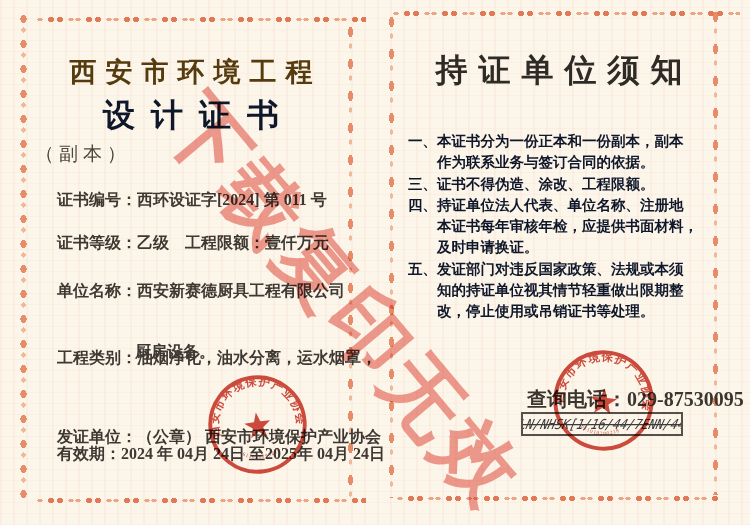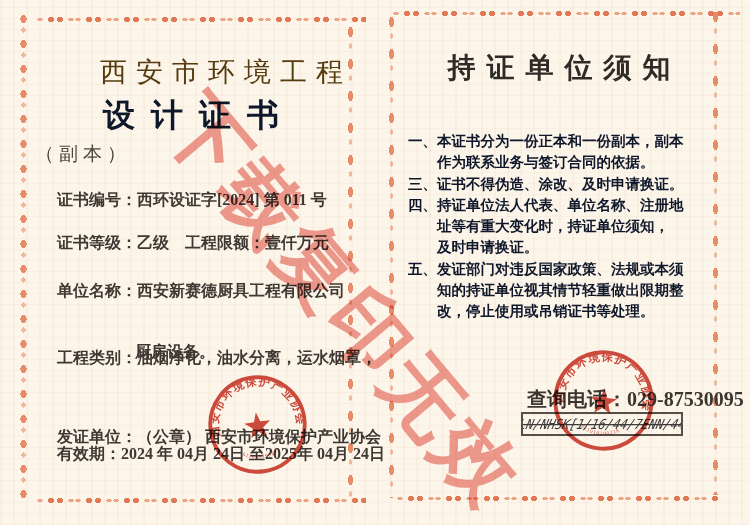--- a/index.html
+++ b/index.html
@@ -34,39 +34,39 @@
     background-size:13px 32px; opacity:.9;
   }
   .v-border.dense {
     background-image:
       radial-gradient(ellipse 5px 7px at 6.5px 9px, #e5815c 62%, rgba(0,0,0,0) 63%),
       radial-gradient(ellipse 3px 4px at 6.5px 20px, #f0b394 68%, rgba(0,0,0,0) 69%);
     background-size:13px 25px;
   }
   
   .lp-title1 {
-    position:absolute; left:30px; top:54px; width:322px; text-align:right;
-    font-size:27px; font-weight:normal; letter-spacing:9px; text-indent:9px; color:#553b0e;
+    position:absolute; left:30px; top:54px; width:322px; text-align:center;
+    font-size:27px; font-weight:bold; letter-spacing:9px; text-indent:9px; color:#553b0e;
   }
   .lp-title2 {
     position:absolute; left:30px; top:94px; width:322px; text-align:center;
     font-size:32px; font-weight:bold; letter-spacing:16px; text-indent:16px; color:#0f172a;
   }
   .lp-sub {
     position:absolute; left:30px; top:141px; width:322px; text-align:left;
     font-size:19px; letter-spacing:5px; text-indent:5px; color:#4c463e;
   }
   .fieldrow { position:absolute; left:57px; font-size:16px; color:#3e3832; white-space:nowrap; }
   .fieldrow .lbl { font-weight:bold; }
   .fieldrow .val { font-weight:bold; }
   .gap { display:inline-block; width:16px; }
   
   .rp-title {
     position:absolute; left:398px; top:49px; width:322px; text-align:center;
-    font-size:28px; font-weight:bold; letter-spacing:11px; text-indent:11px; color:#2e2b27;
+    font-size:32px; font-weight:bold; letter-spacing:11px; text-indent:11px; color:#2e2b27;
   }
   .notice { position:absolute; left:408px; top:131px; width:316px; font-size:14.5px;
     line-height:21.3px; color:#0f172a; font-weight:bold; }
   .notice .cont { padding-left:29px; }
   .phone { position:absolute; left:527px; top:386px; font-size:20px; font-weight:bold; color:#3a362f; white-space:nowrap; }
   .anti-copy {
     position:absolute; left:521px; top:412px; width:162px; height:24px;
     border:2px solid #55504a; display:flex; align-items:center; justify-content:center;
     overflow:hidden;
   }
@@ -132,23 +132,23 @@
 
   <div class="fieldrow" style="top:444px;">
     <span class="lbl">有效期：</span><span class="val">2024 年 04月 24日 至2025年 04月 24日</span>
   </div>
 
   <div class="rp-title">持证单位须知</div>
 
   <div class="notice">
     <div>一、本证书分为一份正本和一份副本，副本</div>
     <div class="cont">作为联系业务与签订合同的依据。</div>
-    <div>三、证书不得伪造、涂改、及时申请换证。</div>
+    <div>三、证书不得伪造、涂改、工程限额。</div>
     <div>四、持证单位法人代表、单位名称、注册地</div>
-    <div class="cont">址等有重大变化时，持证单位须知，</div>
+    <div class="cont">本证书每年审核年检，应提供书面材料，</div>
     <div class="cont">及时申请换证。</div>
     <div>五、发证部门对违反国家政策、法规或本须</div>
     <div class="cont">知的持证单位视其情节轻重做出限期整</div>
     <div class="cont">改，停止使用或吊销证书等处理。</div>
   </div>
 
   <div class="phone">
     <span>查询电话：</span><span>029-87530095</span>
   </div>
 

